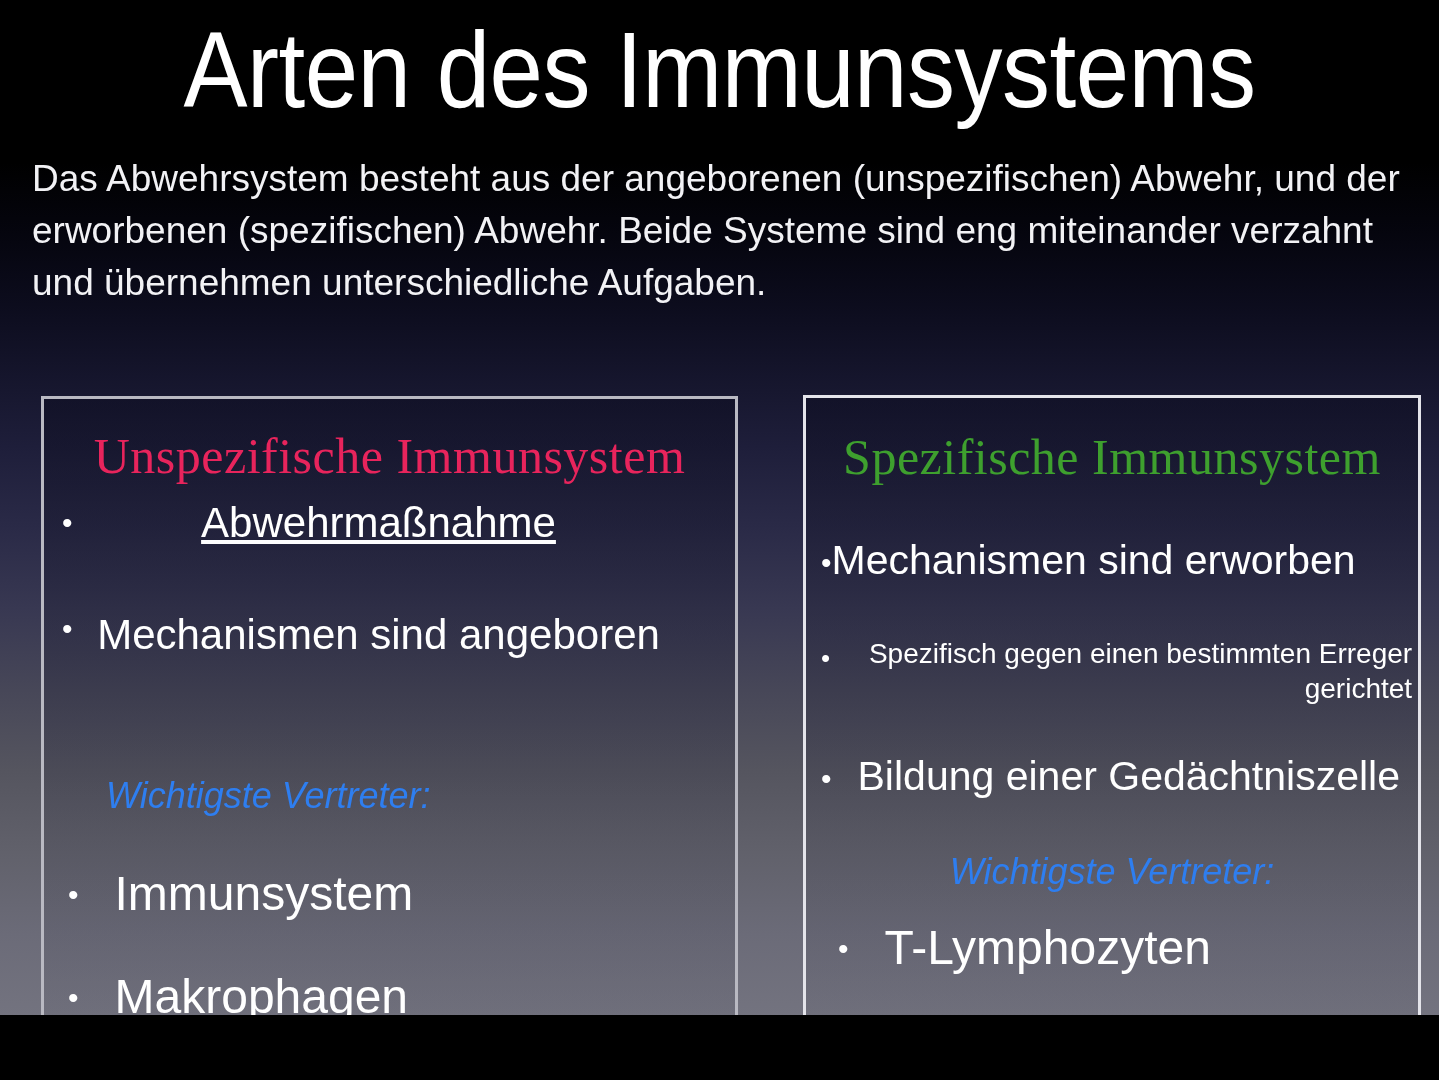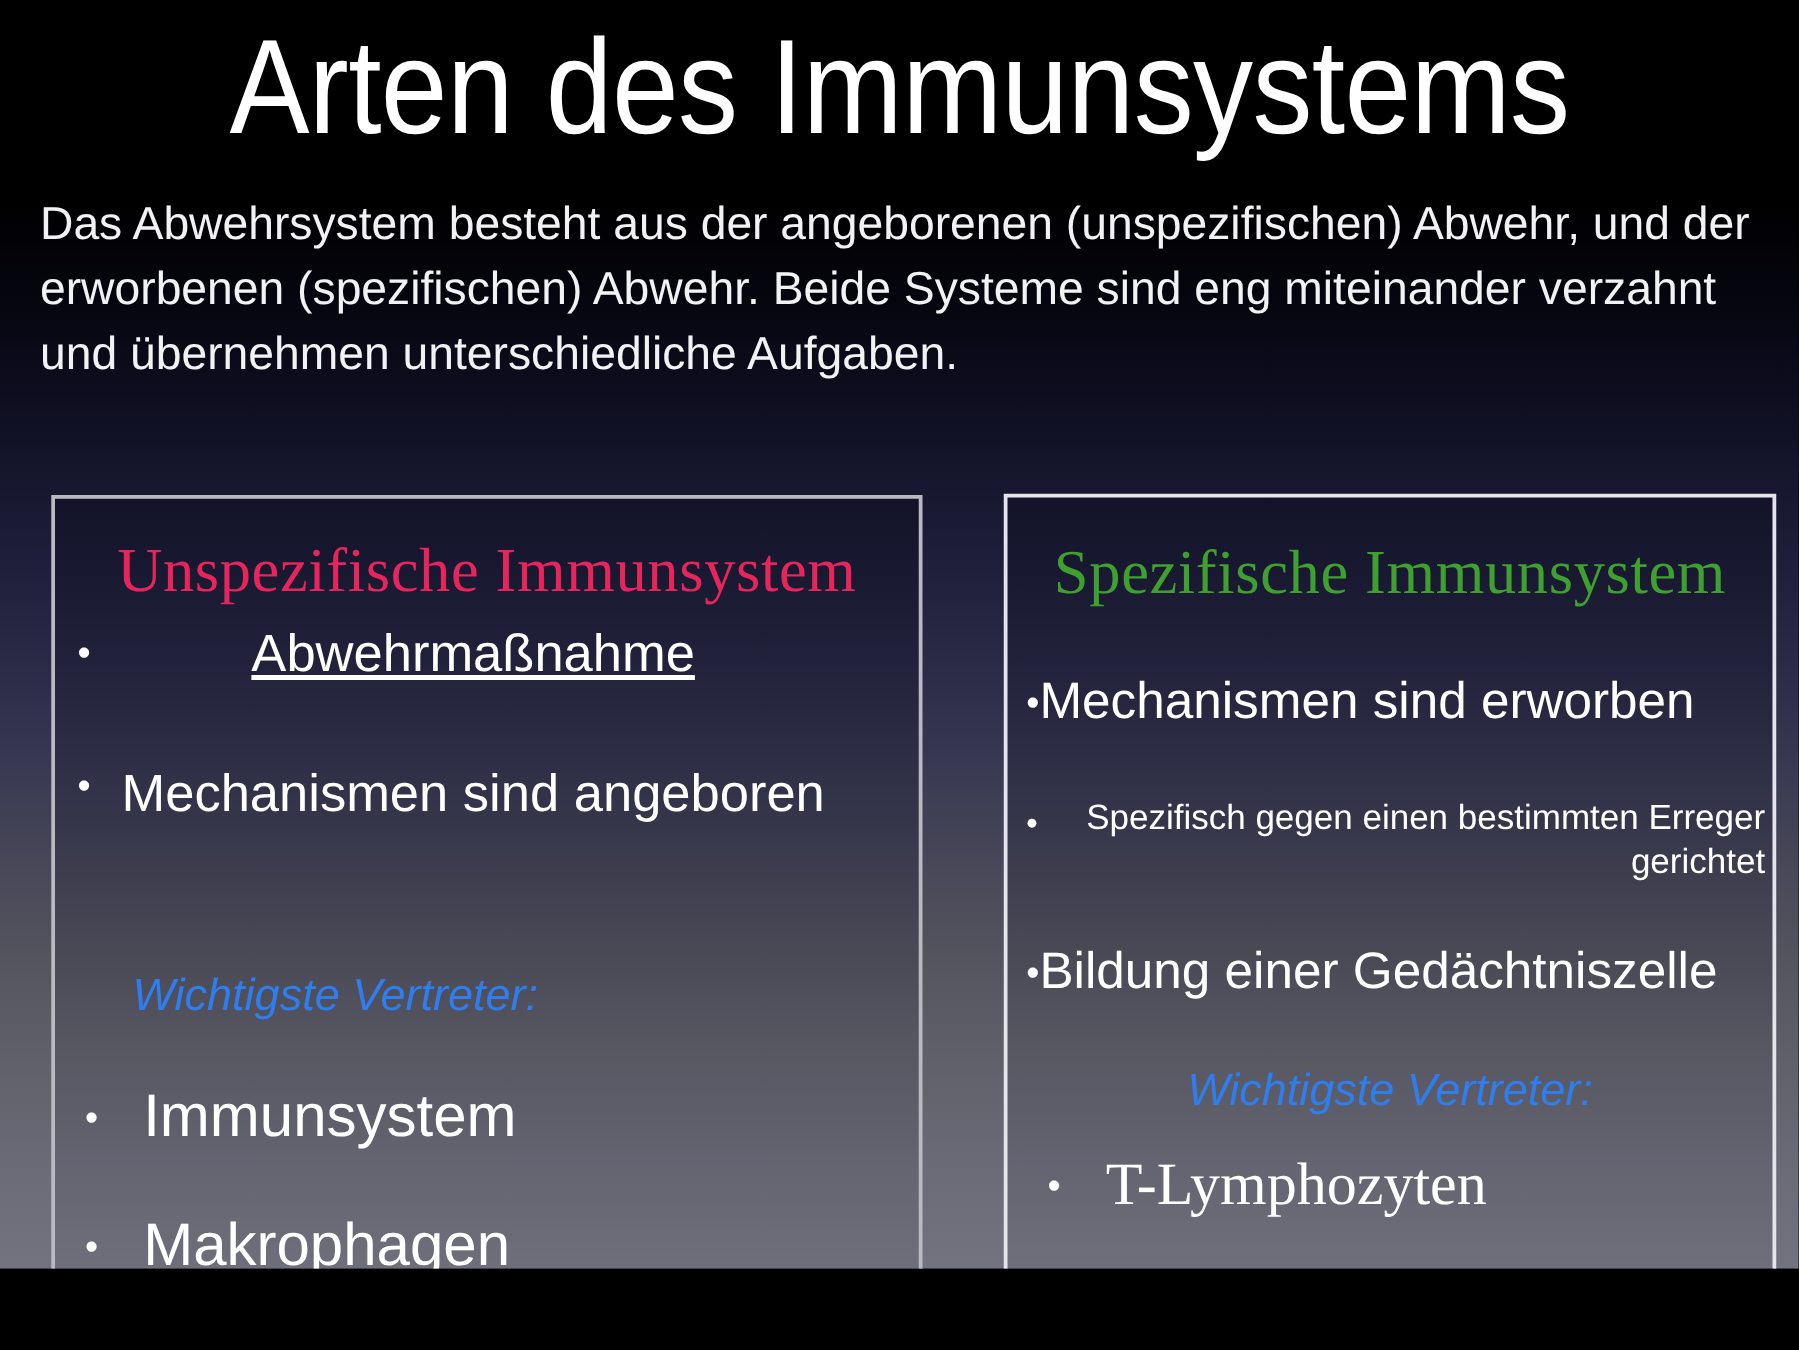--- a/index.html
+++ b/index.html
@@ -177,38 +177,38 @@
   #r-row2 .rowtext {
     font-size: 28px;
     line-height: 35px;
     width: 100%;
     text-align: right;
     margin-left: -18px;
   }
 
   #r-row3 { left: 15px; top: 353px; }
   #r-row3 .bullet { font-size: 30px; padding-top: 13px; }
-  #r-row3 .rowtext { font-size: 41px; line-height: 50px; white-space: nowrap; }
+  #r-row3 .rowtext { font-size: 41px; line-height: 50px; margin-left: 26px; white-space: nowrap; }
 
   #r-vertreter {
     position: absolute;
     left: 0;
     top: 453px;
     width: 100%;
     text-align: center;
     color: #2e7ef0;
     font-size: 36px;
     font-style: italic;
     font-weight: 400;
     white-space: nowrap;
   }
 
   #r-row4 { left: 32px; top: 522px; }
   #r-row4 .bullet { font-size: 30px; padding-top: 14px; }
-  #r-row4 .rowtext { font-size: 48px; line-height: 56px; margin-left: 36px; font-family: Liberation Serif, serif; }
+  #r-row4 .rowtext { font-size: 48px; line-height: 56px; margin-left: 36px; }
 
   #r-row5 { left: 32px; top: 624px; }
   #r-row5 .bullet { font-size: 30px; padding-top: 14px; }
   #r-row5 .rowtext { font-size: 48px; line-height: 56px; margin-left: 36px; font-weight: bold; }
 
   
   #page-number {
     position: absolute;
     left: 731px;
     top: 1029px;

